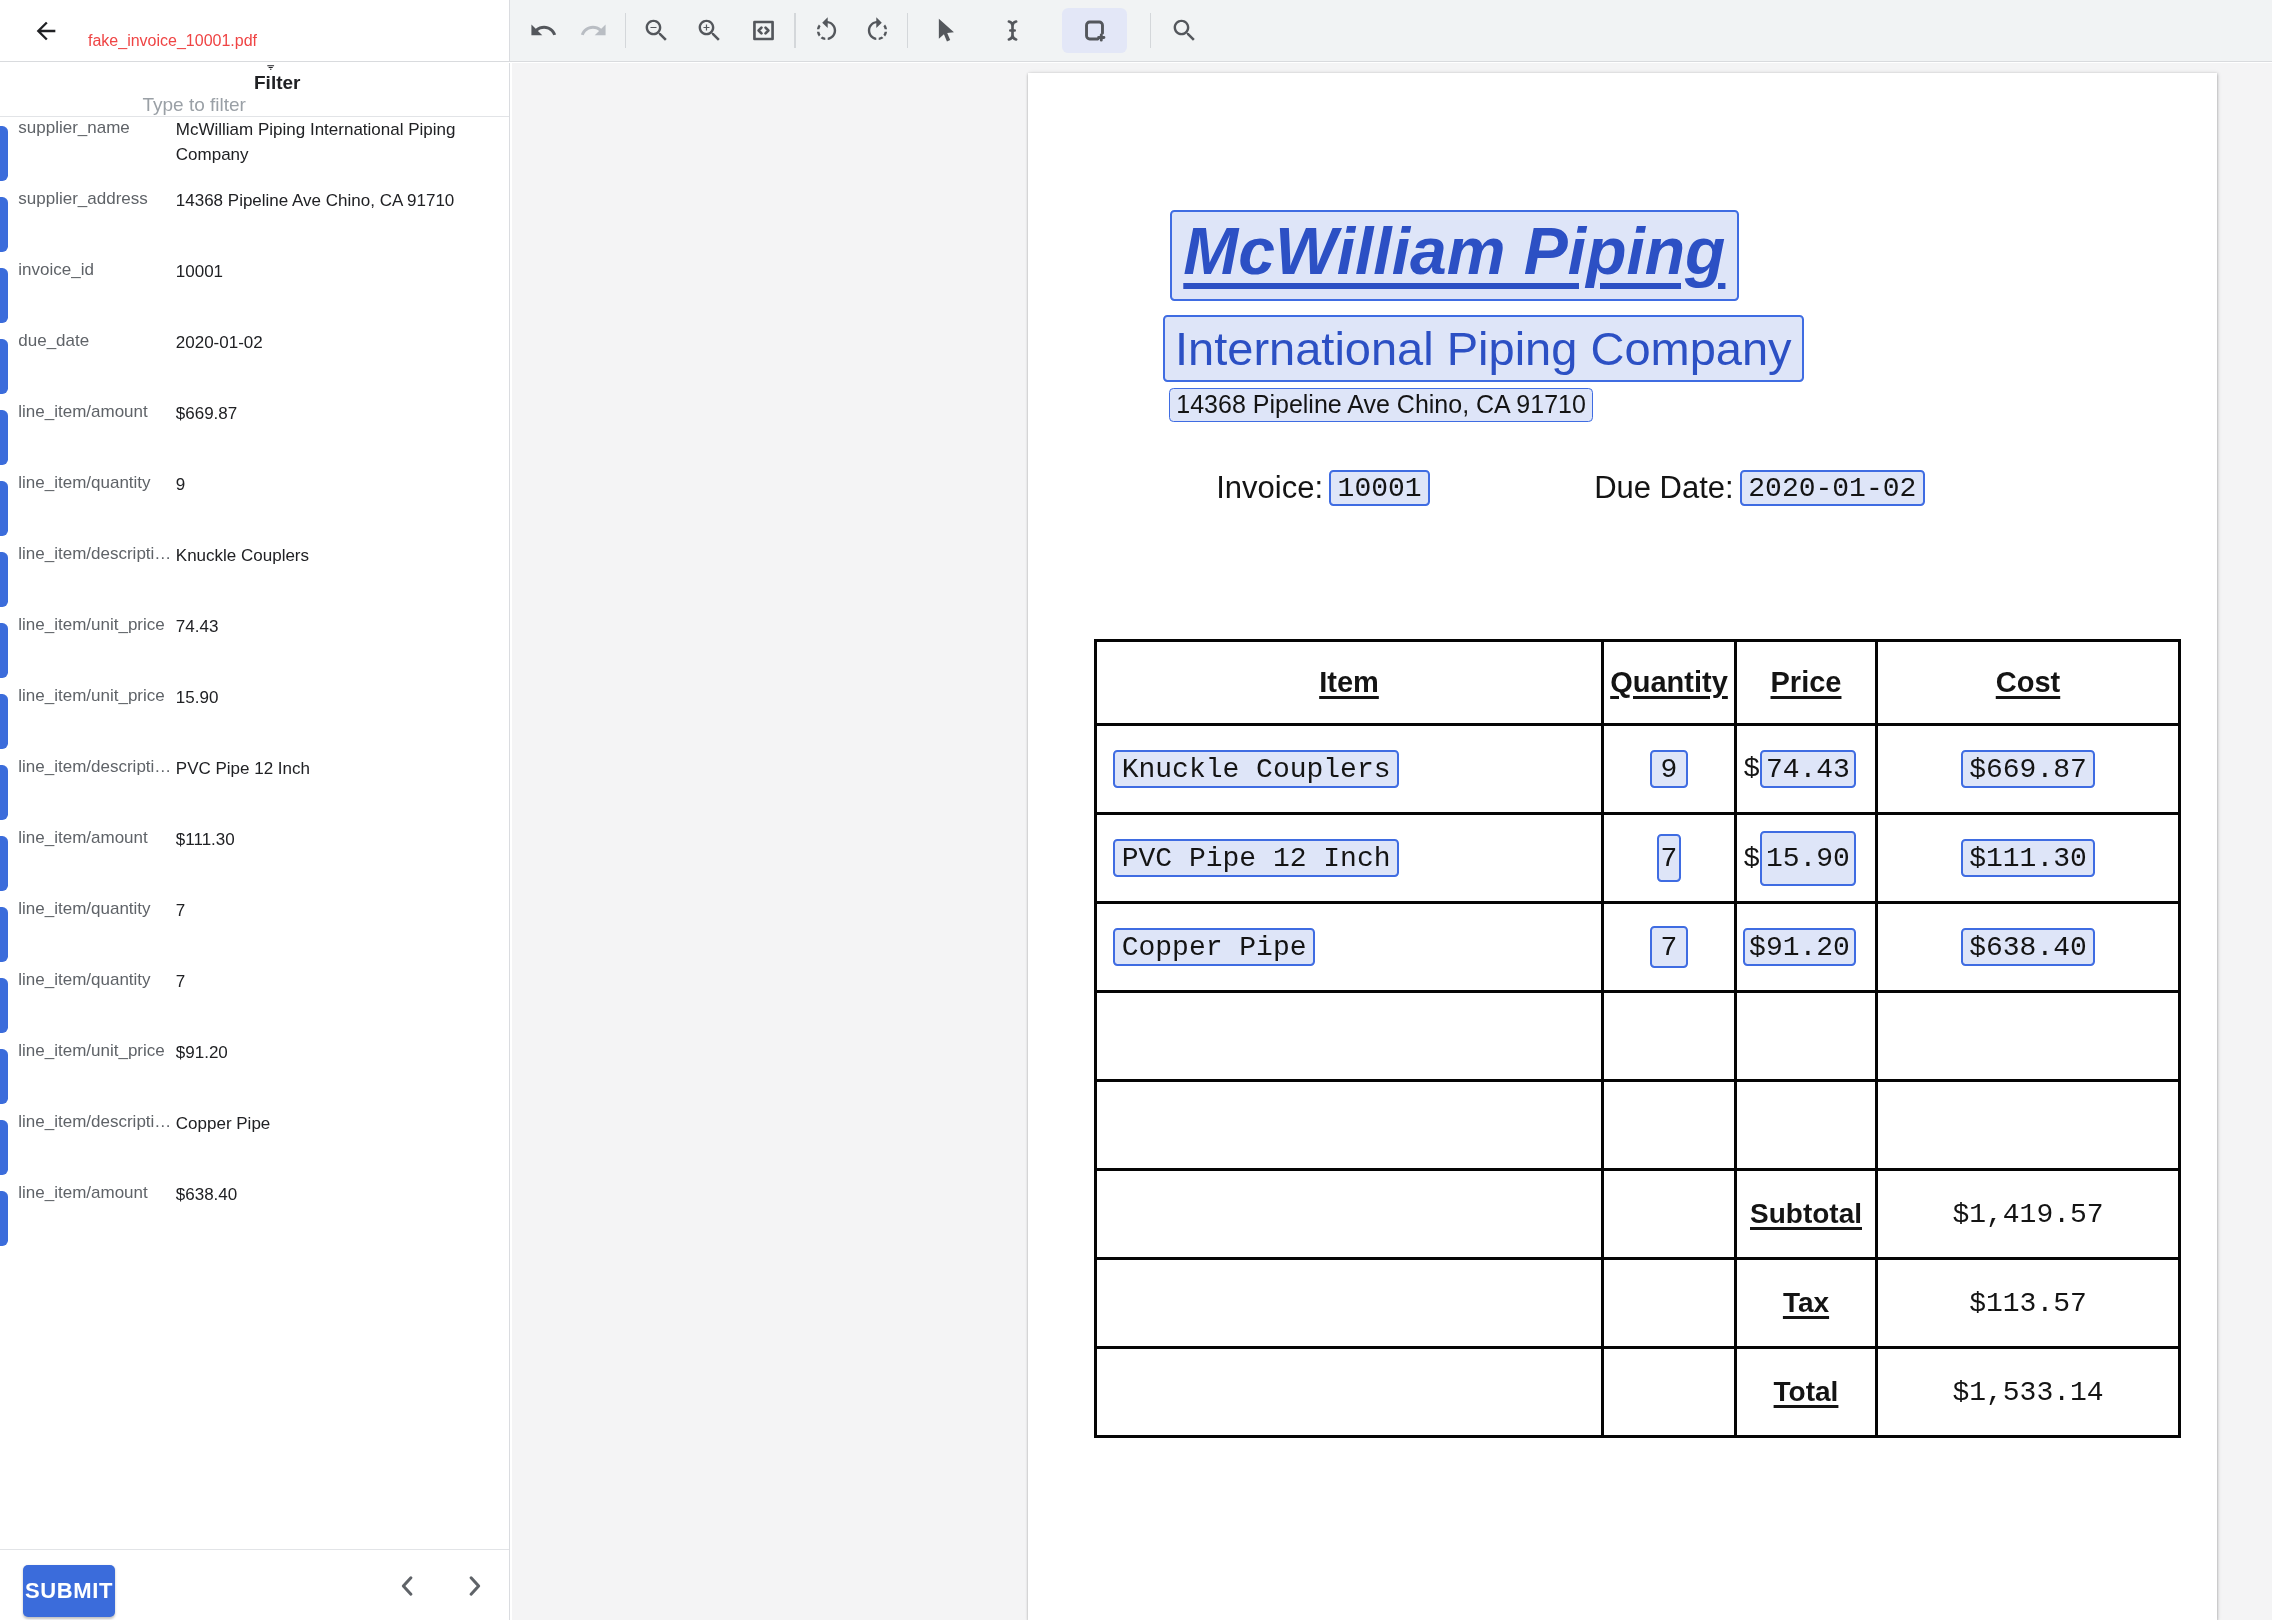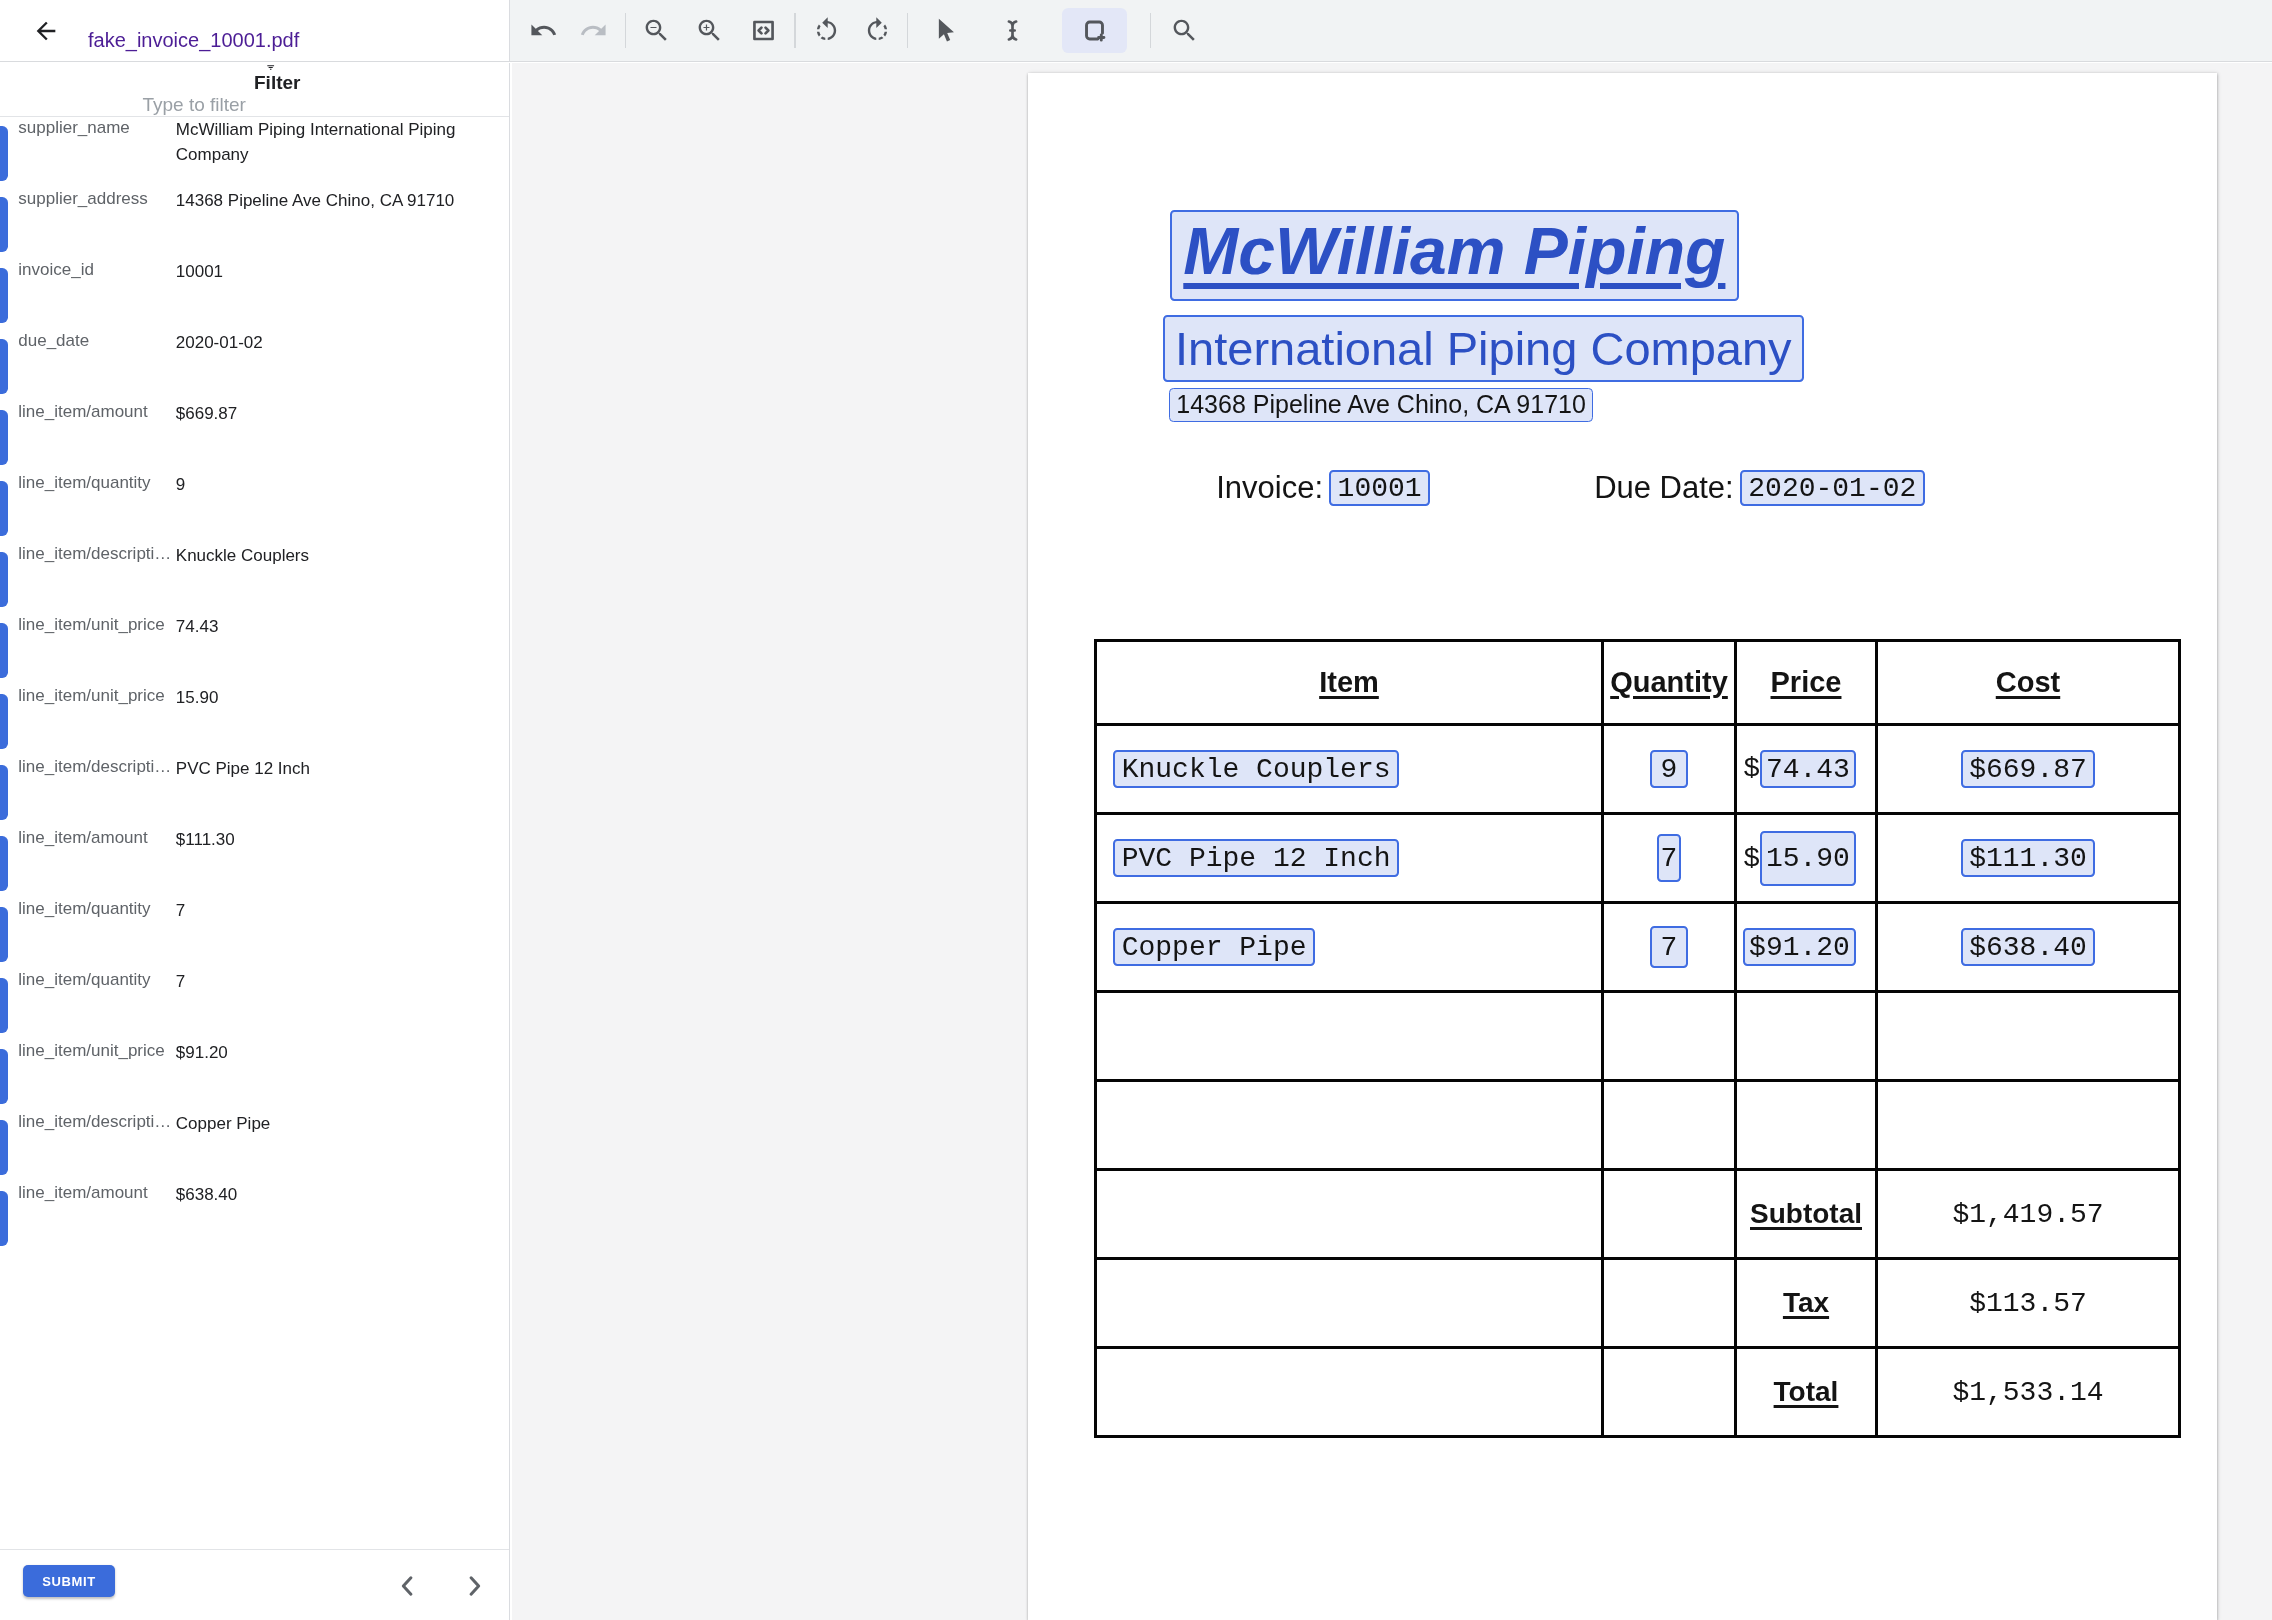--- a/index.html
+++ b/index.html
@@ -4,21 +4,21 @@
 <style>
   * { margin:0; padding:0; box-sizing:border-box; }
   html,body { width:2273px; height:1621px; }
   body { font-family:"Liberation Sans","DejaVu Sans",sans-serif; background:#fff; overflow:hidden; position:relative; }
   .mono { font-family:"Liberation Mono","DejaVu Sans Mono",monospace; }
 
   
   .topbar { position:absolute; left:0; top:0; width:2273px; height:62px; display:flex; border-bottom:1.3px solid #d9dbde; }
   .topbar-left { width:510px; height:100%; background:#fff; display:flex; align-items:center; padding-left:28px; border-right:1.3px solid #dadce0; flex:none; }
   .back-btn { width:35px; height:35px; display:flex; align-items:center; justify-content:center; flex:none; cursor:pointer; }
-  .doc-title { font-size:20px; color:#4c1d95; margin-left:25px; white-space:nowrap;margin-top:20px; }
+  .doc-title { font-size:16px; color:#ef4444; margin-left:25px; white-space:nowrap;margin-top:20px; }
   .topbar-right { flex:1; background:#f1f3f4; display:flex; align-items:center; padding-left:19px; }
   .tool-btn { width:29px; height:29px; display:flex; align-items:center; justify-content:center; flex:none; cursor:pointer; }
   .tool-sep { width:1.3px; height:35px; background:#d4d7da; flex:none; }
   .tool-active-bg { background:#e3e7f7; border-radius:6.3px; padding:8.2px 17.6px; display:flex; align-items:center; justify-content:center; flex:none; }
   .icon { fill:#54575c; }
   .icon-stroke { stroke:#54575c; fill:none; stroke-width:2.2; stroke-linecap:round; stroke-linejoin:round; }
   .icon-disabled { fill:#b9bdc3; }
   .ml34{margin-left:21.4px}.ml26{margin-left:16.4px}.ml38{margin-left:24px}.ml39{margin-left:24.6px}
   .ml24{margin-left:15px}.ml35{margin-left:22px}.ml36{margin-left:23px}.ml55{margin-left:35px}
   .ml60{margin-left:38px}.ml30{margin-left:19px}
@@ -28,22 +28,22 @@
   .filterbar { height:54px; display:flex; align-items:center; padding-left:31.5px; border-bottom:1.3px solid #e2e4e7;flex-direction:column; }
   .filter-label { font-size:19px; font-weight:bold; color:#202124; margin-left:14px; }
   .filter-input { border:none; outline:none; background:transparent; font-size:19px; margin-left:21.4px; width:277px; color:#202124; font-family:inherit; }
   .filter-input::placeholder { color:#9aa0a6; }
   .fields { position:absolute; left:0; top:55px; right:0; bottom:72px; overflow:hidden; }
   .field-row { position:relative; min-height:71px; display:flex; align-items:flex-start; cursor:pointer; }
   .field-accent { position:absolute; left:0; top:8.2px; bottom:8.2px; width:7.6px; background:#3b6cdb; border-radius:0 5.7px 5.7px 0; }
   .field-label { width:155px; margin-left:18.3px; font-size:17px; color:#5f6368; flex:none; white-space:nowrap; overflow:hidden; }
   .field-value { margin-left:2.5px; width:315px; font-size:17px; color:#202124; line-height:1.45; }
   .side-footer { position:absolute; left:0; bottom:0; width:100%; height:72px; border-top:1.3px solid #e2e4e7; background:#fff; }
-  .submit-btn { position:absolute; left:23px; top:15px; width:92px; height:32px; background:#3b6cdb; color:#fff;
-    font-size:13px; font-weight:bold; letter-spacing:0.6px; border:none; border-radius:5px; cursor:pointer;
+  .submit-btn { position:absolute; left:23px; top:15px; width:92px; height:52px; background:#3b6cdb; color:#fff;
+    font-size:22px; font-weight:bold; letter-spacing:0.6px; border:none; border-radius:5px; cursor:pointer;
     font-family:inherit; box-shadow:0 1.3px 2.5px rgba(0,0,0,.25); }
   .pager { position:absolute; right:19px; top:0; height:100%; display:flex; align-items:center; gap:35px; }
   .pager-btn { width:31.5px; height:31.5px; display:flex; align-items:center; justify-content:center; cursor:pointer; }
 
   
   .canvas { position:absolute; left:512px; top:63px; right:0; bottom:0; background:#f4f4f5; }
   .page { position:absolute; left:516px; top:10px; width:1189px; height:1548px; background:#fff;
     box-shadow:0 0.6px 2.5px rgba(0,0,0,.28), 1.3px 0 3.8px rgba(0,0,0,.12); }
 
   .ann { display:inline-block; border:2.5px solid #3f6ce2; background:#dee5f8; border-radius:4.4px; }

